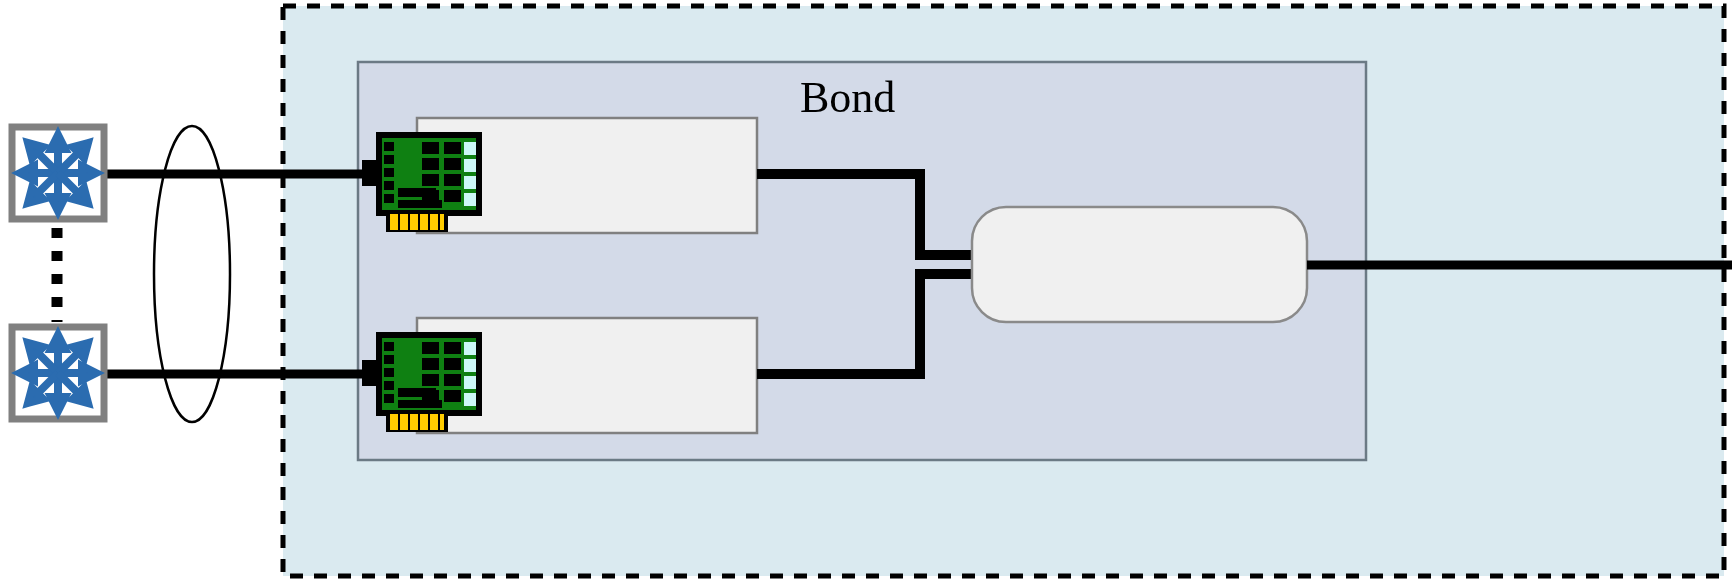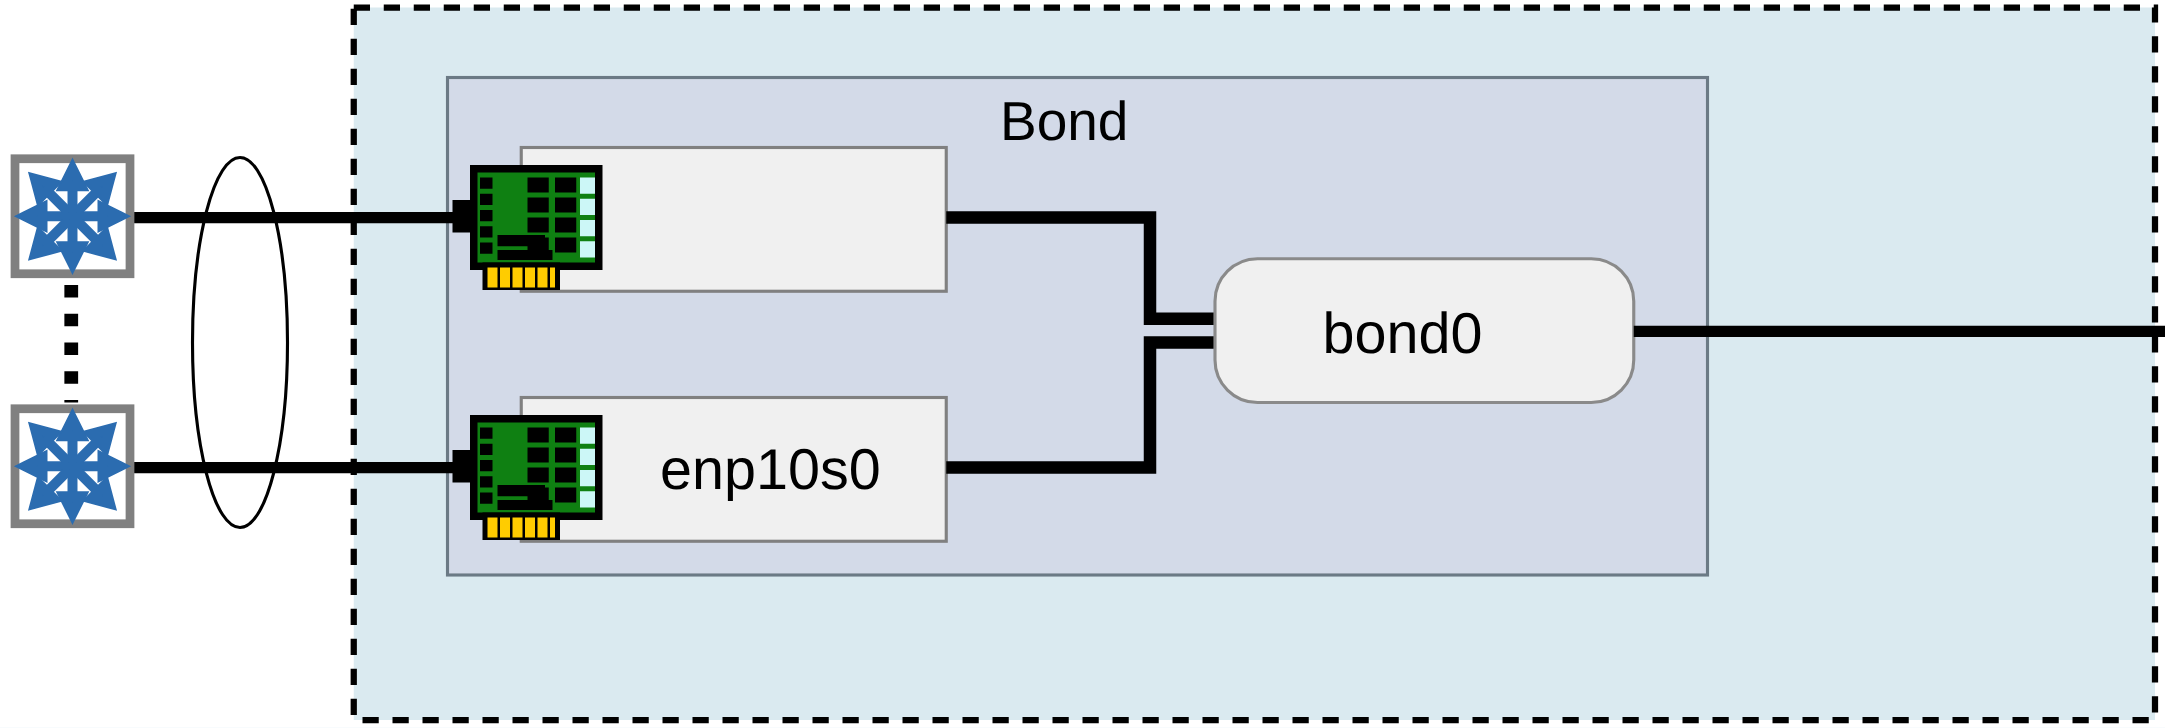--- a/index.html
+++ b/index.html
@@ -161,20 +161,18 @@
 
     <g transform="translate(362,126)">
       <use href="#nic-glyph" x="0" y="0"></use>
     </g>
     <g transform="translate(362,326)">
       <use href="#nic-glyph" x="0" y="0"></use>
     </g>
 
   </svg>
 
-  <div class="lbl lbl-group" style="left:800px; top:76px;">Bond</div>
+  <div class="lbl lbl-group" style="left:800px; top:76px;font-family:Liberation Serif, serif;">Bond</div>
 
 
-  <div class="lbl lbl-nic" style="left:528px; top:352px;">enp10s0</div>
 
-  <div class="lbl lbl-bond0" style="left:1058px; top:243px;">bond0</div>
 
 </div>
 
 </body></html>

